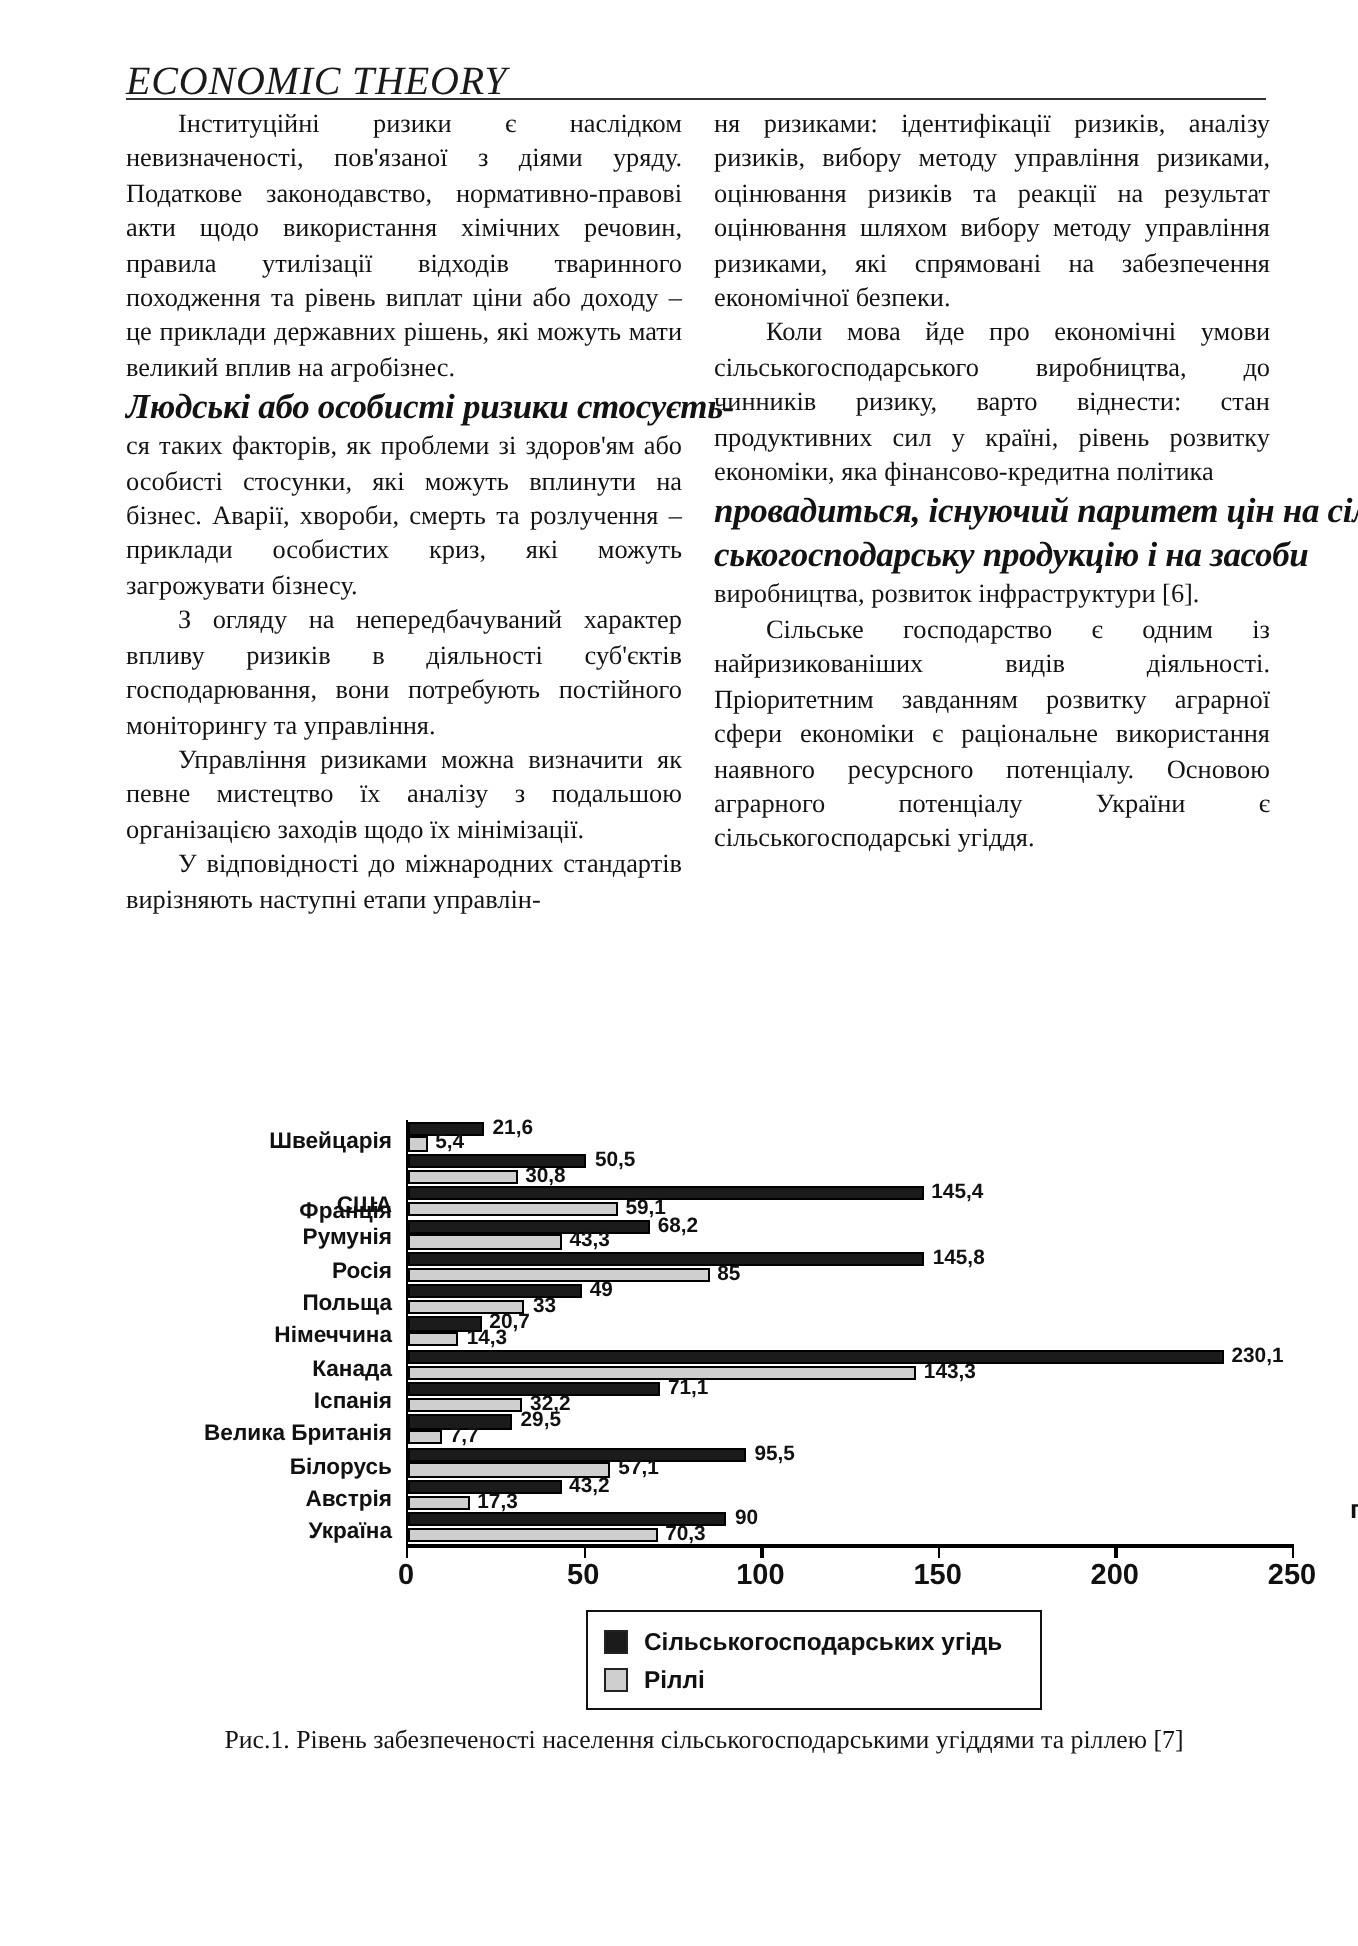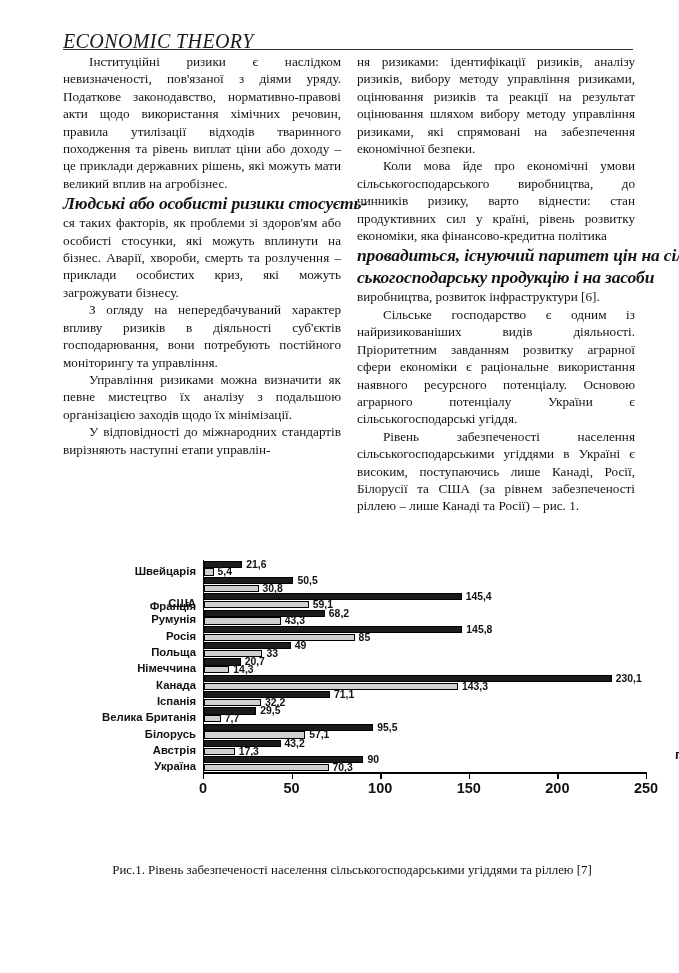--- a/index.html
+++ b/index.html
@@ -252,21 +252,20 @@
       <p>У відповідності до міжнародних стандартів вирізняють наступні етапи управлін-</p>
     </div>
 
     <div class="col">
       <p class="noind">ня ризиками: ідентифікації ризиків, аналізу ризиків, вибору методу управління ризиками, оцінювання ризиків та реакції на результат оцінювання шляхом вибору методу управління ризиками, які спрямовані на забезпечення економічної безпеки.</p>
       <p>Коли мова йде про економічні умови сільськогосподарського виробництва, до чинників ризику, варто віднести: стан продуктивних сил у країні, рівень розвитку економіки, яка фінансово-кредитна політика</p>
       <span class="fancy-line">провадиться, існуючий паритет цін на сіль-</span>
       <span class="fancy-line">ськогосподарську продукцію і на засоби</span>
       <p class="noind">виробництва, розвиток інфраструктури [6].</p>
       <p>Сільське господарство є одним із найризикованіших видів діяльності. Пріоритетним завданням розвитку аграрної сфери економіки є раціональне використання наявного ресурсного потенціалу. Основою аграрного потенціалу України є сільськогосподарські угіддя.</p>
-      <p>Рівень забезпеченості населення сільськогосподарськими угіддями в Україні є високим, поступаючись лише Канаді, Росії, Білорусії та США (за рівнем забезпеченості ріллею – лише Канаді та Росії) – рис. 1.</p>
     </div>
 
   </div>
 
   <div class="chart-block">
     <div class="chart-area">
       <div class="cat-labels" id="cat-labels">
           <div class="cat-label" style="top: 1.5px;">Швейцарія</div>
           <div class="cat-label" style="top: 17.8077px; margin-top: 19px;">Франція</div>
           <div class="cat-label" style="top: 34.1154px;">США</div>
@@ -349,17 +348,27 @@
         <div class="xtick" style="left: 265.8px;"></div>
         <div class="xtick-label" style="left: 265.8px;">150</div>
         <div class="xtick" style="left: 354.4px;"></div>
         <div class="xtick-label" style="left: 354.4px;">200</div>
         <div class="xtick" style="left: 443px;"></div>
         <div class="xtick-label" style="left: 443px;">250</div>
       </div>
 
     <div class="unit-label">га</div>
 
+    <div class="legend">
+      <div class="legend-row">
+        <span class="legend-swatch s0"></span>
+        <span class="legend-text">Сільськогосподарських угідь</span>
+      </div>
+      <div class="legend-row">
+        <span class="legend-swatch s1"></span>
+        <span class="legend-text">Ріллі</span>
+      </div>
+    </div>
   </div>
 
   <div class="caption">Рис.1. Рівень забезпеченості населення сільськогосподарськими угіддями та ріллею [7]</div>
 
 </div>
 
 </body></html>

